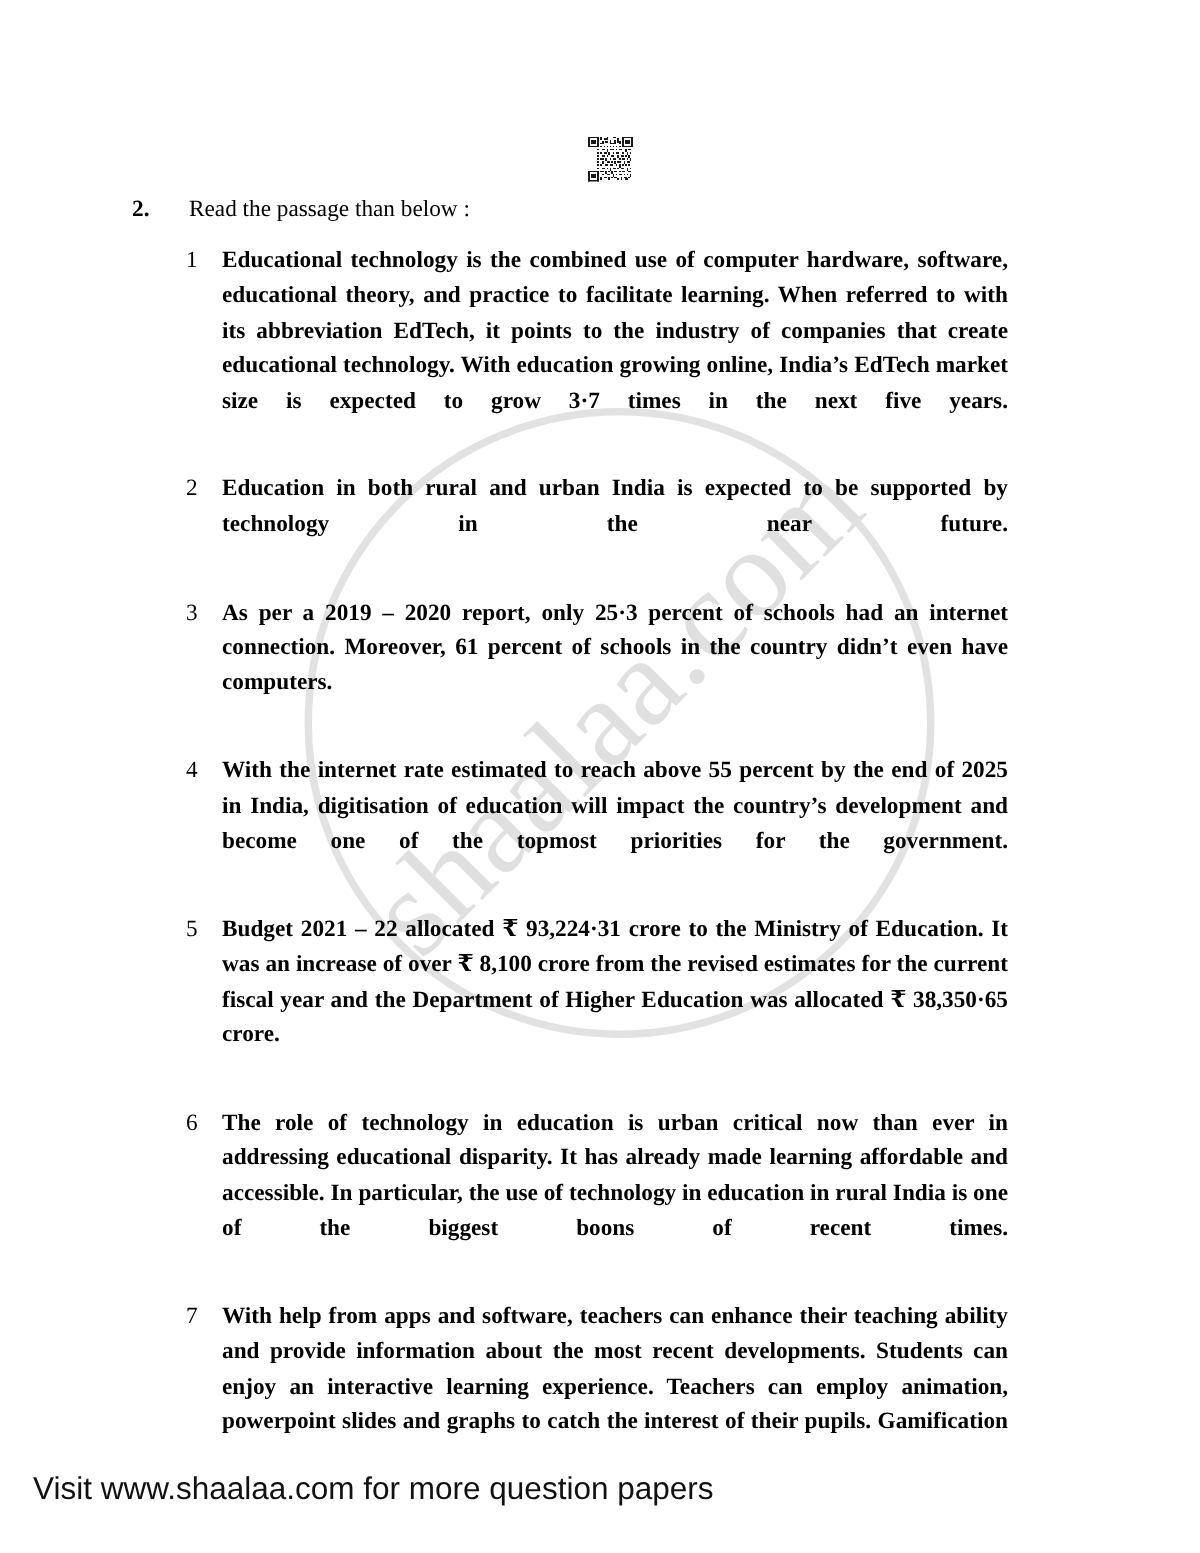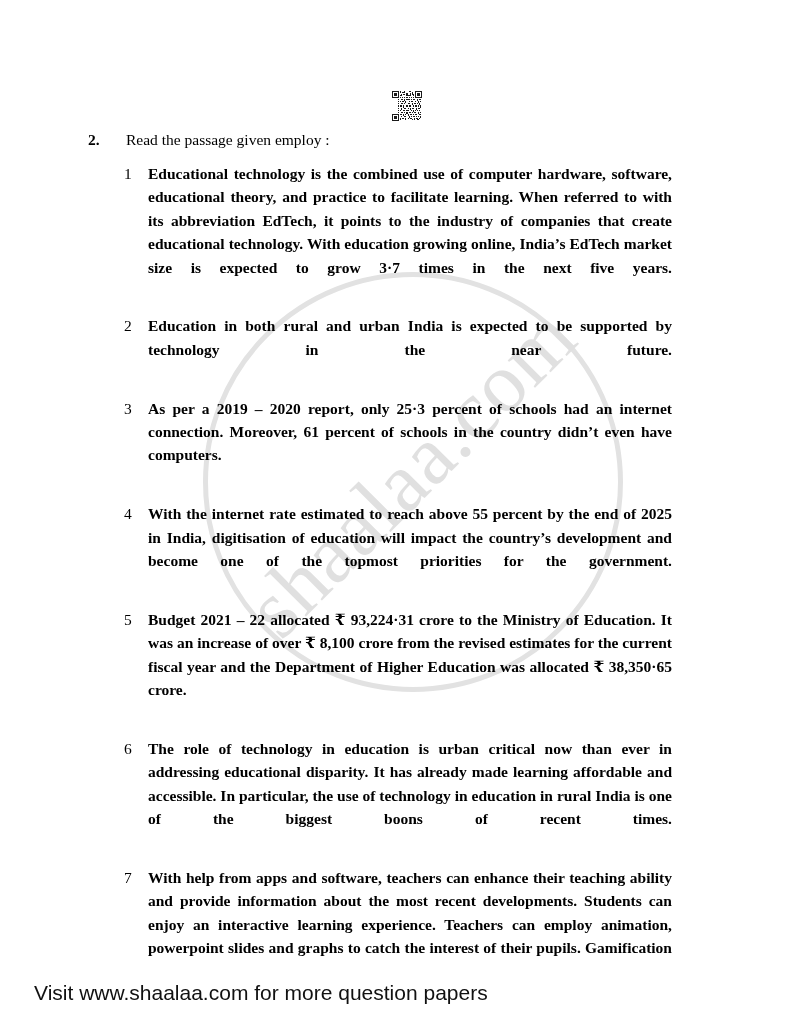--- a/index.html
+++ b/index.html
@@ -162,21 +162,21 @@
     display: inline-block;
     vertical-align: middle;
     margin: 0 5px;
     position: relative;
     top: -1px;
   }
 
   
   #site-banner {
     position: absolute;
-    left: 12px;
+    left: 0;
     top: 960px;
     width: 660px;
     height: 75px;
     background: #ffffff;
     z-index: 2;
   }
   #site-banner-text {
     position: absolute;
     left: 22px;
     top: 20px;
@@ -326,21 +326,21 @@
           <rect x="23" y="26" width="2" height="1"></rect>
         <rect x="26" y="26" width="1" height="1"></rect>
           <rect x="24" y="27" width="2" height="1"></rect>
       </g>
     </svg>
   </div>
 
   <div id="content">
 
     <div class="question-head">
-      <span class="q-number">2.</span><span class="q-text">Read the passage given employ :</span>
+      <span class="q-number">2.</span><span class="q-text">Read the passage than below :</span>
     </div>
 
     <div id="passage">
 
       <div class="para">
         <span class="para-num">1</span>
         <span class="para-body">Educational technology is the combined use of computer hardware, software, educational theory, and practice to facilitate learning. When referred to with its abbreviation EdTech, it points to the industry of companies that create educational technology. With education growing online, India’s EdTech market size is expected to grow 3·7 times in the next five years.</span>
       </div>
 
       <div class="para">

